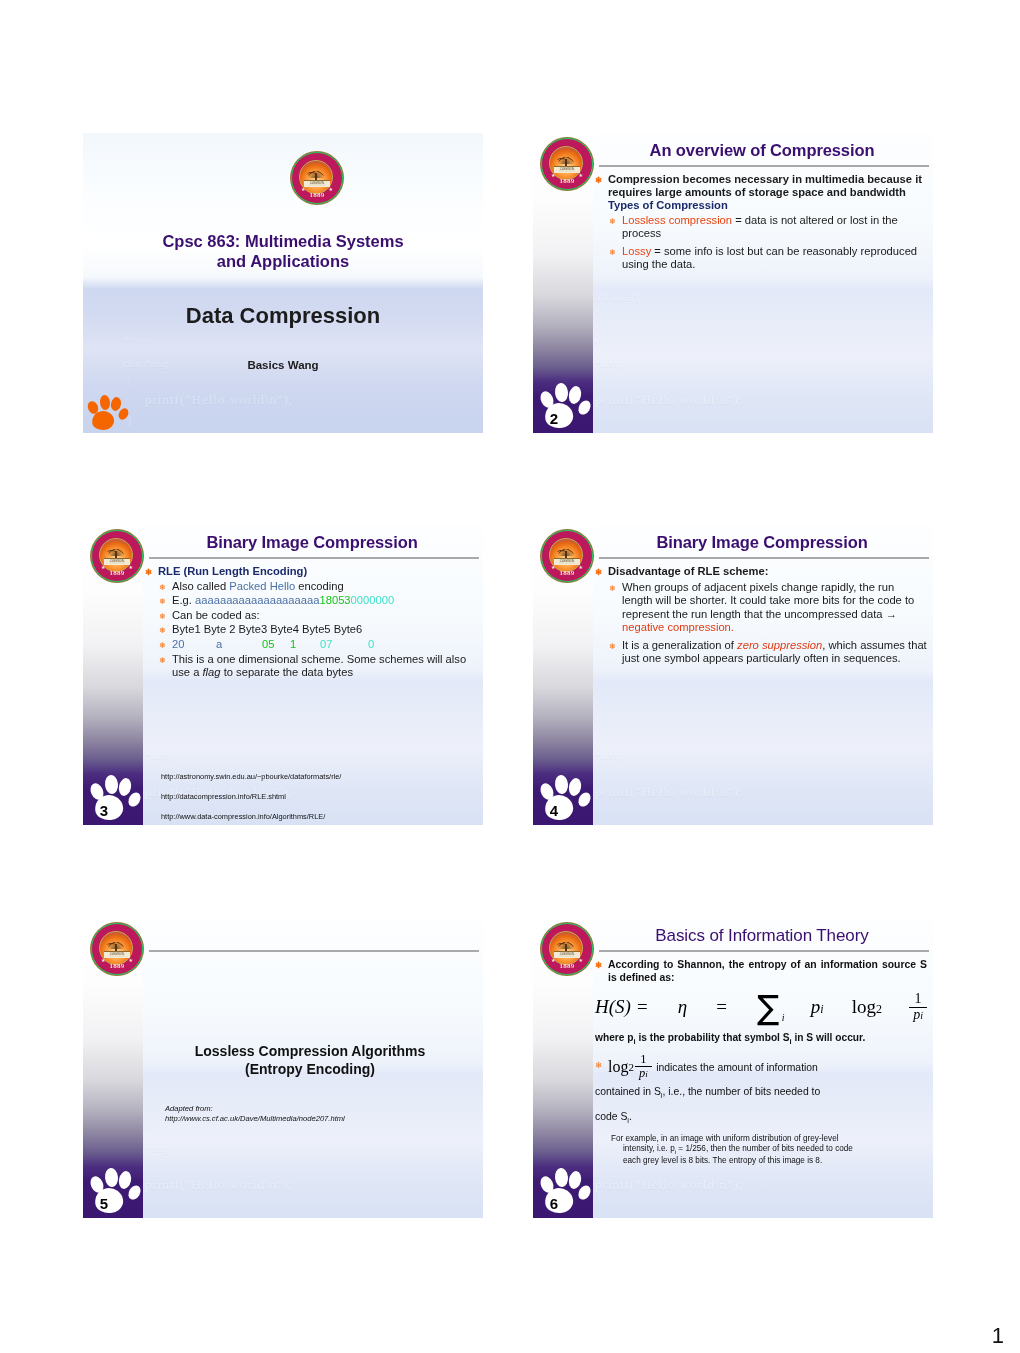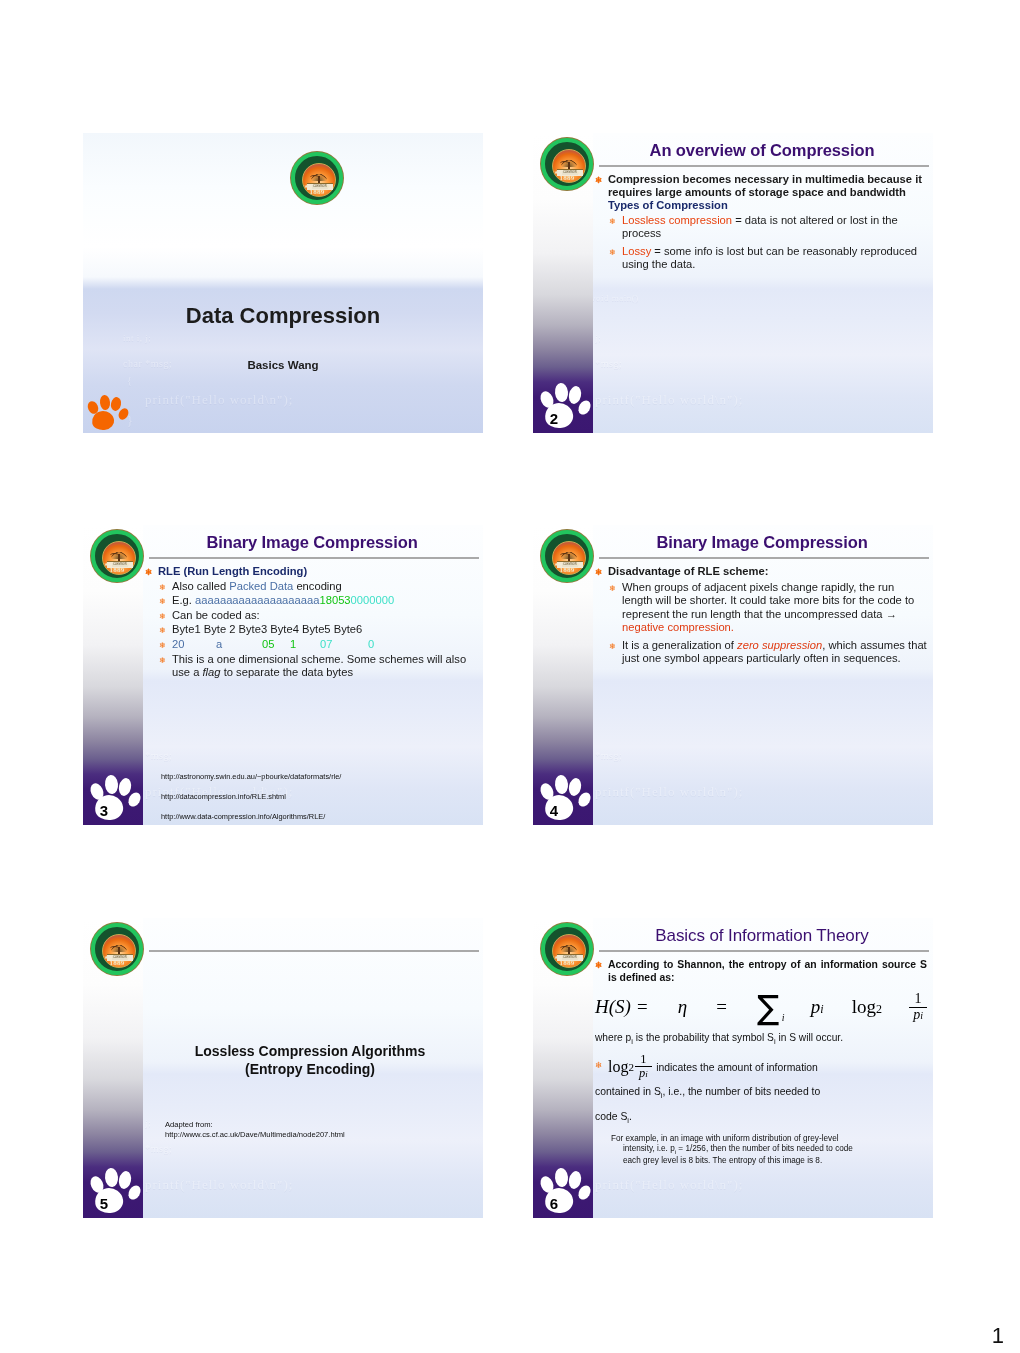--- a/index.html
+++ b/index.html
@@ -76,22 +76,22 @@
         #4b2d7f 83%,
         #3d1a73 88%,
         #3b1771 100%);
   }
 
   
   .seal {
     position: absolute; left: 8px; top: 5px;
     width: 52px; height: 52px;
     border-radius: 50%;
-    background: #14532d;
-    border: 4px solid #22c55e;
+    background: #be185d;
+    border: 1px solid #22c55e;
     box-shadow: 0 0 0 1px #8d7a3a;
     overflow: hidden;
   }
   .seal-inner {
     position: absolute; left: 7px; top: 7px;
     width: 34px; height: 34px; border-radius: 50%;
     background: radial-gradient(circle at 50% 62%, #ffd9a0 0%, #ff9d3c 35%, #e8690f 62%, #8c3d86 100%);
     border: 1px solid #c8a951;
   }
   .seal-tree {
@@ -260,22 +260,22 @@
     color: #1c1c1c; font-weight: bold; font-size: 11.5px;
   }
 
   
   .s5-title {
     position: absolute; left: 70px; right: 16px; top: 124px;
     text-align: center;
     color: #111; font-weight: bold; font-size: 14px; line-height: 18px;
   }
   .s5-note {
-    position: absolute; left: 82px; right: 8px; top: 202px;
-    font-size: 7.6px; color: #111; line-height: 10px;
+    position: absolute; left: 82px; right: 8px; top: 186px;
+    font-size: 7.6px; color: #111; line-height: 10px; font-style: italic;
   }
   .sigma { font-size: 33px; line-height: .72; position: relative; font-family: "DejaVu Sans", sans-serif; }
   .sigma .sub { position: absolute; right: -5px; bottom: -2px; font-size: 10px; font-style: italic; font-family: "Liberation Serif", serif; }
   .frac {
     display: inline-flex; flex-direction: column; align-items: center;
     font-size: 14px; line-height: 1.05; vertical-align: middle;
     margin-left: 1px;
   }
   .frac .num { padding: 0 4px; }
   .frac .bar { width: 100%; height: 1.4px; background: #000; }
@@ -330,20 +330,24 @@
           <div class="seal-tree"></div>
           <div class="seal-ground"></div>
           <div class="seal-ribbon">CLEMSON</div>
         </div>
         <div class="seal-star l">★</div>
         <div class="seal-star r">★</div>
         <div class="seal-year">1889</div>
       </div>
     </div>
 
+    <div class="tslide-h1">
+      <div>Cpsc 863: Multimedia Systems</div>
+      <div>and Applications</div>
+    </div>
     <div class="tslide-h2">Data Compression</div>
     <div class="tslide-author">Basics Wang</div>
 
     <div class="paw orange" style="left:3px; bottom:2px; width:46px; height:38px;">
       <div class="pad" style="left:6px; bottom:1px; width:22px; height:19px;"></div>
       <div class="toe t1" style="left:2px; top:8px; width:10px; height:13px;"></div>
       <div class="toe t2" style="left:14px; top:2px; width:10px; height:15px;"></div>
       <div class="toe t3" style="left:25px; top:4px; width:10px; height:14px;"></div>
       <div class="toe t4" style="left:33px; top:15px; width:9px; height:12px;"></div>
     </div>
@@ -441,21 +445,21 @@
     <div class="slide-title">Binary Image Compression</div>
     <div class="title-rule"></div>
 
     <div class="body">
       <div class="bl lvl1 hdr">
         <span class="bullet">❄</span>
         <span class="txt">RLE (Run Length Encoding)</span>
       </div>
       <div class="bl lvl2" style="margin-top:2px;">
         <span class="bullet">❄</span>
-        <span class="txt"><span>Also called </span><span class="steel">Packed Data</span><span> encoding</span></span>
+        <span class="txt"><span>Also called </span><span class="steel">Packed Hello</span><span> encoding</span></span>
       </div>
       <div class="bl lvl2">
         <span class="bullet">❄</span>
         <span class="txt"><span>E.g. </span><span class="steel">aaaaaaaaaaaaaaaaaaaa</span><span class="green-t">18053</span><span class="cyan-t">0000000</span></span>
       </div>
       <div class="bl lvl2">
         <span class="bullet">❄</span>
         <span class="txt">Can be coded as:</span>
       </div>
       <div class="bl lvl2">
@@ -633,21 +637,21 @@
         </span>
         <span class="it" style="margin-left:4px;"><span>p</span><span style="font-size:12px;">i</span></span>
         <span style="margin-left:2px;"><span>log</span><span style="font-size:12px;">2</span></span>
         <span class="frac">
           <span class="num">1</span>
           <span class="bar"></span>
           <span class="den"><span>p</span><span style="font-size:10px;">i</span></span>
         </span>
       </div>
 
-      <div style="margin-top:9px; font-size:10.2px; font-weight:normal; color:#111;">
+      <div style="margin-top:9px; font-size:10.2px; font-weight:bold; color:#111;">
         <span>where p</span><sub style="font-size:7.5px;">i</sub><span> is the probability that symbol S</span><sub style="font-size:7.5px;">i</sub><span> in S will occur.</span>
       </div>
 
       <div class="bl" style="margin-top:7px;">
         <span class="bullet" style="top:6px;">❄</span>
         <span class="txt">
           <span class="formula2">
             <span style="font-family:'Liberation Serif',serif;">log</span>
               <span style="font-size:11px;font-family:'Liberation Serif',serif;">2</span>
             <span class="frac">

